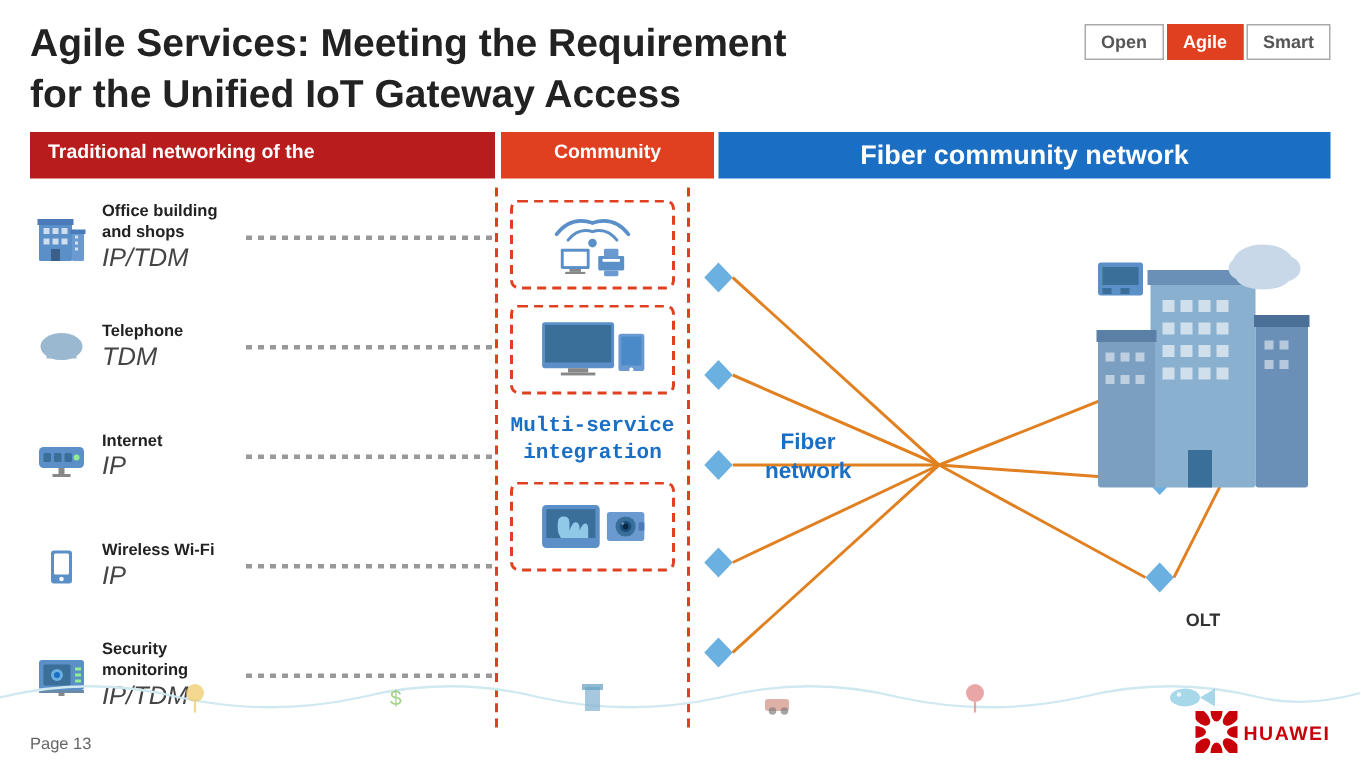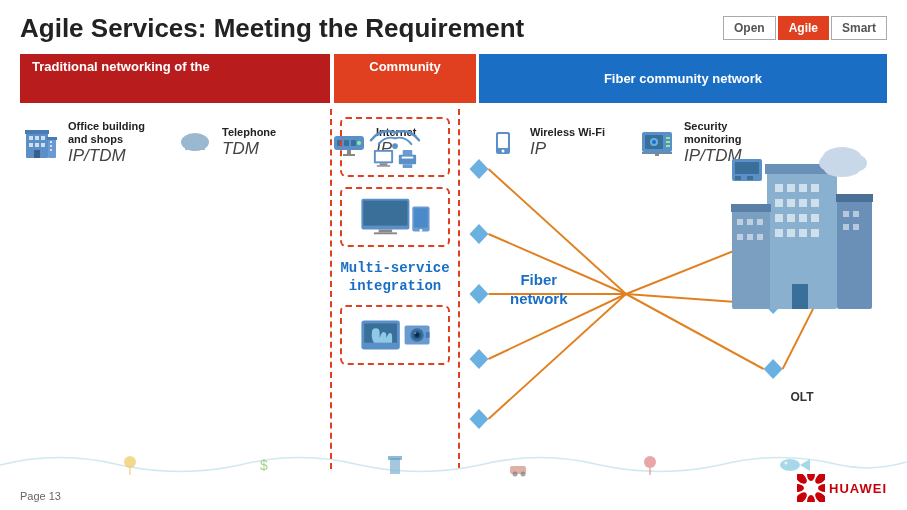--- a/index.html
+++ b/index.html
@@ -61,42 +61,43 @@
       font-size: 13px;
       font-weight: bold;
       padding: 5px 16px;
       margin-left: 4px;
       width: 142px;
       text-align: center;
     }
     .sec-fiber {
       background: #1a6fc4;
       color: #fff;
-      font-size: 13px;
-      font-weight: bold;
-      padding: 17px 20px;
+      font-size: 18px;
+      font-weight: bold;
+      padding: 5px 20px;
       margin-left: 3px;
       flex: 1;
       text-align: center;
     }
 
     
     .main {
       display: flex;
       margin: 0 20px;
       height: 360px;
       position: relative;
     }
 
     
     .left-panel {
       width: 310px;
       flex-shrink: 0;
       padding: 8px 0;
       display: flex;
+      flex-direction: column;
       gap: 10px;
       justify-content: space-between;
     }
 
     .service-row {
       display: flex;
       align-items: center;
       gap: 6px;
       height: 52px;
     }
@@ -227,20 +228,21 @@
       pointer-events: none;
     }
   </style>
 </head>
 <body>
 
 <div class="header">
   <div>
     <div class="title-text">
       <span>Agile Services: Meeting the Requirement</span><br>
+      <span>for the Unified IoT Gateway Access</span>
     </div>
   </div>
   <div class="tags">
     <div class="tag tag-open">Open</div>
     <div class="tag tag-agile">Agile</div>
     <div class="tag tag-smart">Smart</div>
   </div>
 </div>
 
 <div class="section-headers">

